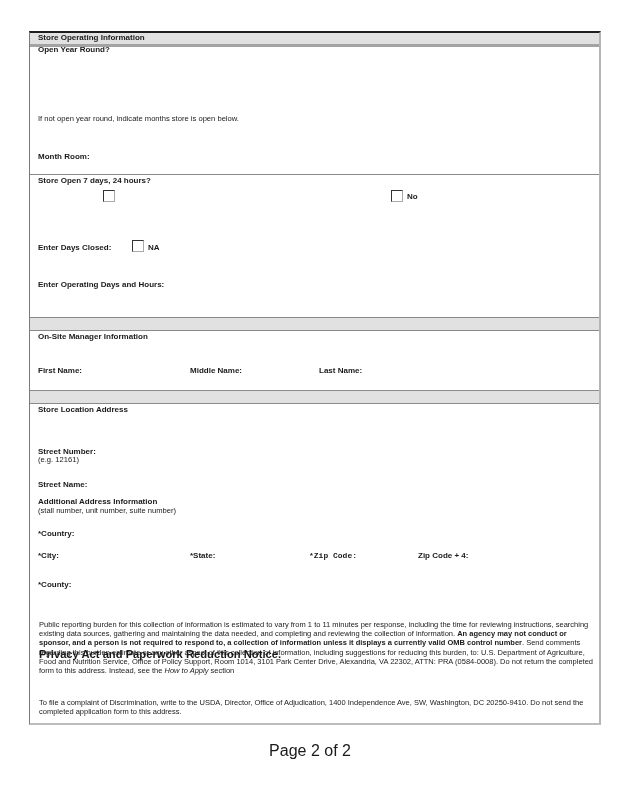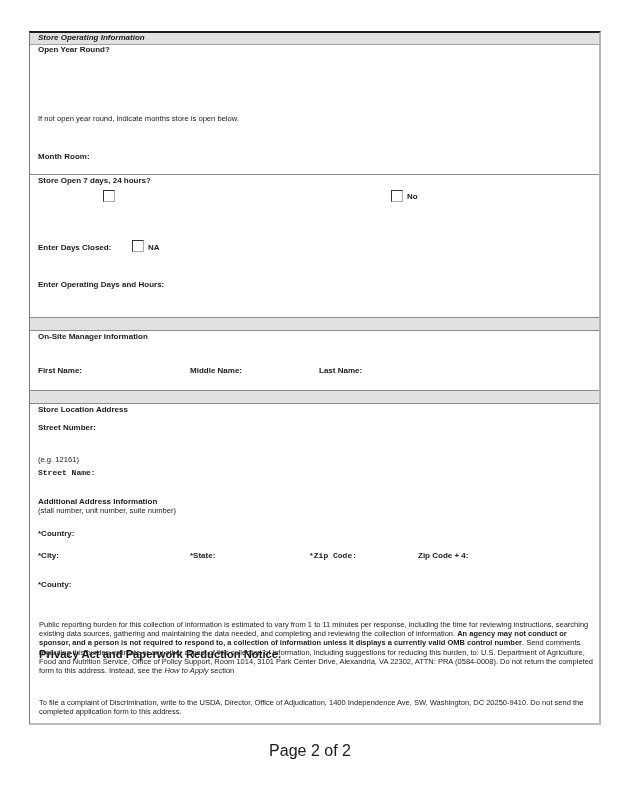--- a/index.html
+++ b/index.html
@@ -13,21 +13,21 @@
   .privacy-title { position: absolute; left: 9px; top: 566px; font-size: 11.2px; font-weight: bold; white-space: nowrap; }
   .para { position: absolute; left: 9px; width: 556px; font-size: 7.5px; line-height: 9.2px; }
   .para b { font-weight: bold; }
   .page-num { position: absolute; left: 0; width: 620px; top: 742px; text-align: center; font-size: 16px; }
 </style>
 </head>
 <body>
 
 <div class="form">
 
-  <div class="hdr" style="top:0;height:11px;border-bottom:1px solid #a3a3a3;font-style:italic;">
+  <div class="hdr" style="top:0;height:11px;border-bottom:3px solid #a3a3a3;">
     <span class="lbl" style="left:8px;top:0px;">Store Operating Information</span>
   </div>
   <span class="lbl" style="left:8px;top:12px;">Open Year Round?</span>
   <span class="txt" style="left:8px;top:81px;">If not open year round, indicate months store is open below.</span>
   <span class="lbl" style="left:8px;top:119px;">Month Room:</span>
 
   <div class="hline" style="top:141px;"></div>
 
   <span class="lbl" style="left:8px;top:143px;">Store Open 7 days, 24 hours?</span>
   <div class="cb" style="left:73px;top:157px;"></div>
@@ -42,23 +42,23 @@
 
   <div class="hdr" style="top:284px;height:12px;border-top:1px solid #8a8a8a;border-bottom:1px solid #8a8a8a;"></div>
   <span class="lbl" style="left:8px;top:299px;">On-Site Manager Information</span>
   <span class="lbl" style="left:8px;top:333px;">First Name:</span>
   <span class="lbl" style="left:160px;top:333px;">Middle Name:</span>
   <span class="lbl" style="left:289px;top:333px;">Last Name:</span>
 
   <div class="hdr" style="top:357px;height:12px;border-top:1px solid #8a8a8a;border-bottom:1px solid #8a8a8a;"></div>
   <span class="lbl" style="left:8px;top:372px;">Store Location Address</span>
 
-  <span class="lbl" style="left:8px;top:390px;">Street Number:</span>
+  <span class="lbl" style="left:8px;top:414px;">Street Number:</span>
   <span class="txt" style="left:8px;top:422px;">(e.g. 12161)</span>
-  <span class="lbl" style="left:8px;top:435px;font-family:Liberation Mono, monospace;">Street Name:</span>
+  <span class="lbl" style="left:8px;top:447px;">Street Name:</span>
   <span class="lbl" style="left:8px;top:464px;">Additional Address Information</span>
   <span class="txt" style="left:8px;top:473px;">(stall number, unit number, suite number)</span>
   <span class="lbl" style="left:8px;top:496px;">*Country:</span>
 
   <span class="lbl" style="left:8px;top:518px;">*City:</span>
   <span class="lbl" style="left:160px;top:518px;">*State:</span>
   <span class="lbl" style="left:279px;top:518px;font-family:Liberation Mono, monospace;">*Zip Code:</span>
   <span class="lbl" style="left:388px;top:518px;">Zip Code + 4:</span>
 
   <span class="lbl" style="left:8px;top:547px;">*County:</span>

